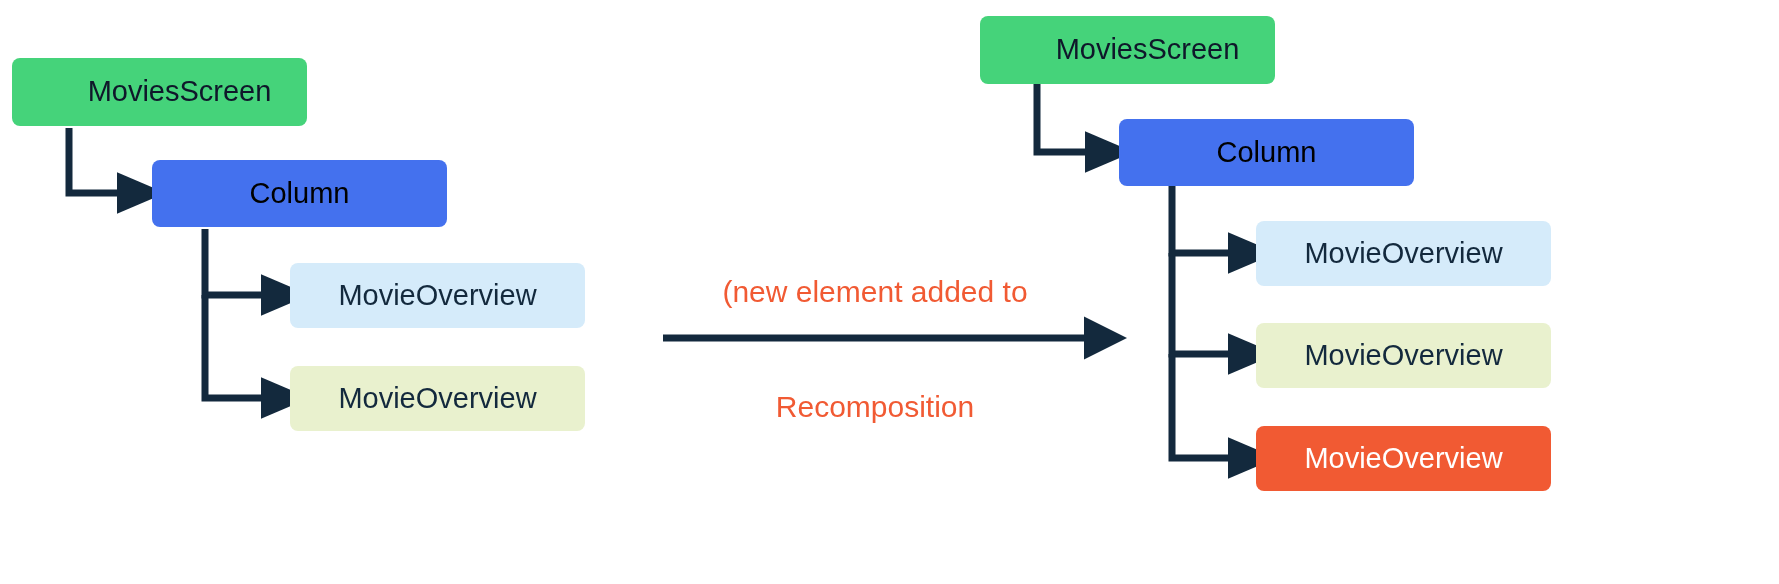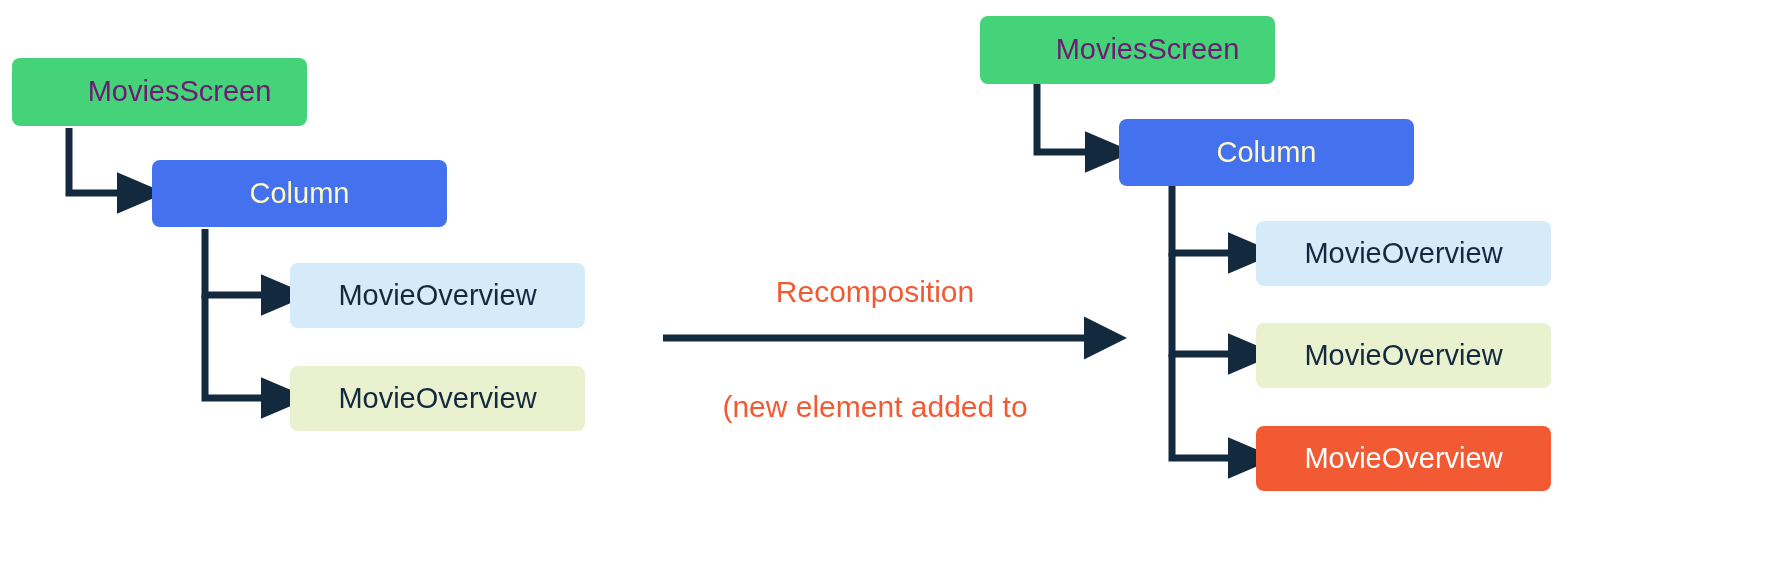--- a/index.html
+++ b/index.html
@@ -27,26 +27,26 @@
     box-sizing: border-box;
     text-align: center;
     line-height: 1.1;
     white-space: nowrap;
   }
   .node-label {
     display: block;
   }
   .n-green {
     background: #45D37A;
-    color: #701a75;
+    color: #0f172a;
     padding-left: 40px;
   }
   .n-blue {
     background: #4471EE;
-    color: #fef9c3;
+    color: #000000;
   }
   .n-lightblue {
     background: #D5EBFA;
     color: #13293D;
   }
   .n-lightyellow {
     background: #E9F1CE;
     color: #13293D;
   }
   .n-orange {
@@ -126,22 +126,22 @@
 
   <div class="node n-lightblue" style="left:290px; top:263px; width:295px; height:65px; font-size:29px;">
     <span class="node-label">MovieOverview</span>
   </div>
 
   <div class="node n-lightyellow" style="left:290px; top:366px; width:295px; height:65px; font-size:29px;">
     <span class="node-label">MovieOverview</span>
   </div>
 
   <div class="center-caption" style="left:660px; top:196px; width:430px; font-size:30px;">
+    <div>(new element added to</div>
     <div>Recomposition</div>
-    <div>(new element added to</div>
   </div>
 
   <div class="node n-green" style="left:980px; top:16px; width:295px; height:68px; font-size:29px;">
     <span class="node-label">MoviesScreen</span>
   </div>
 
   <div class="node n-blue" style="left:1119px; top:119px; width:295px; height:67px; font-size:29px;">
     <span class="node-label">Column</span>
   </div>
 

